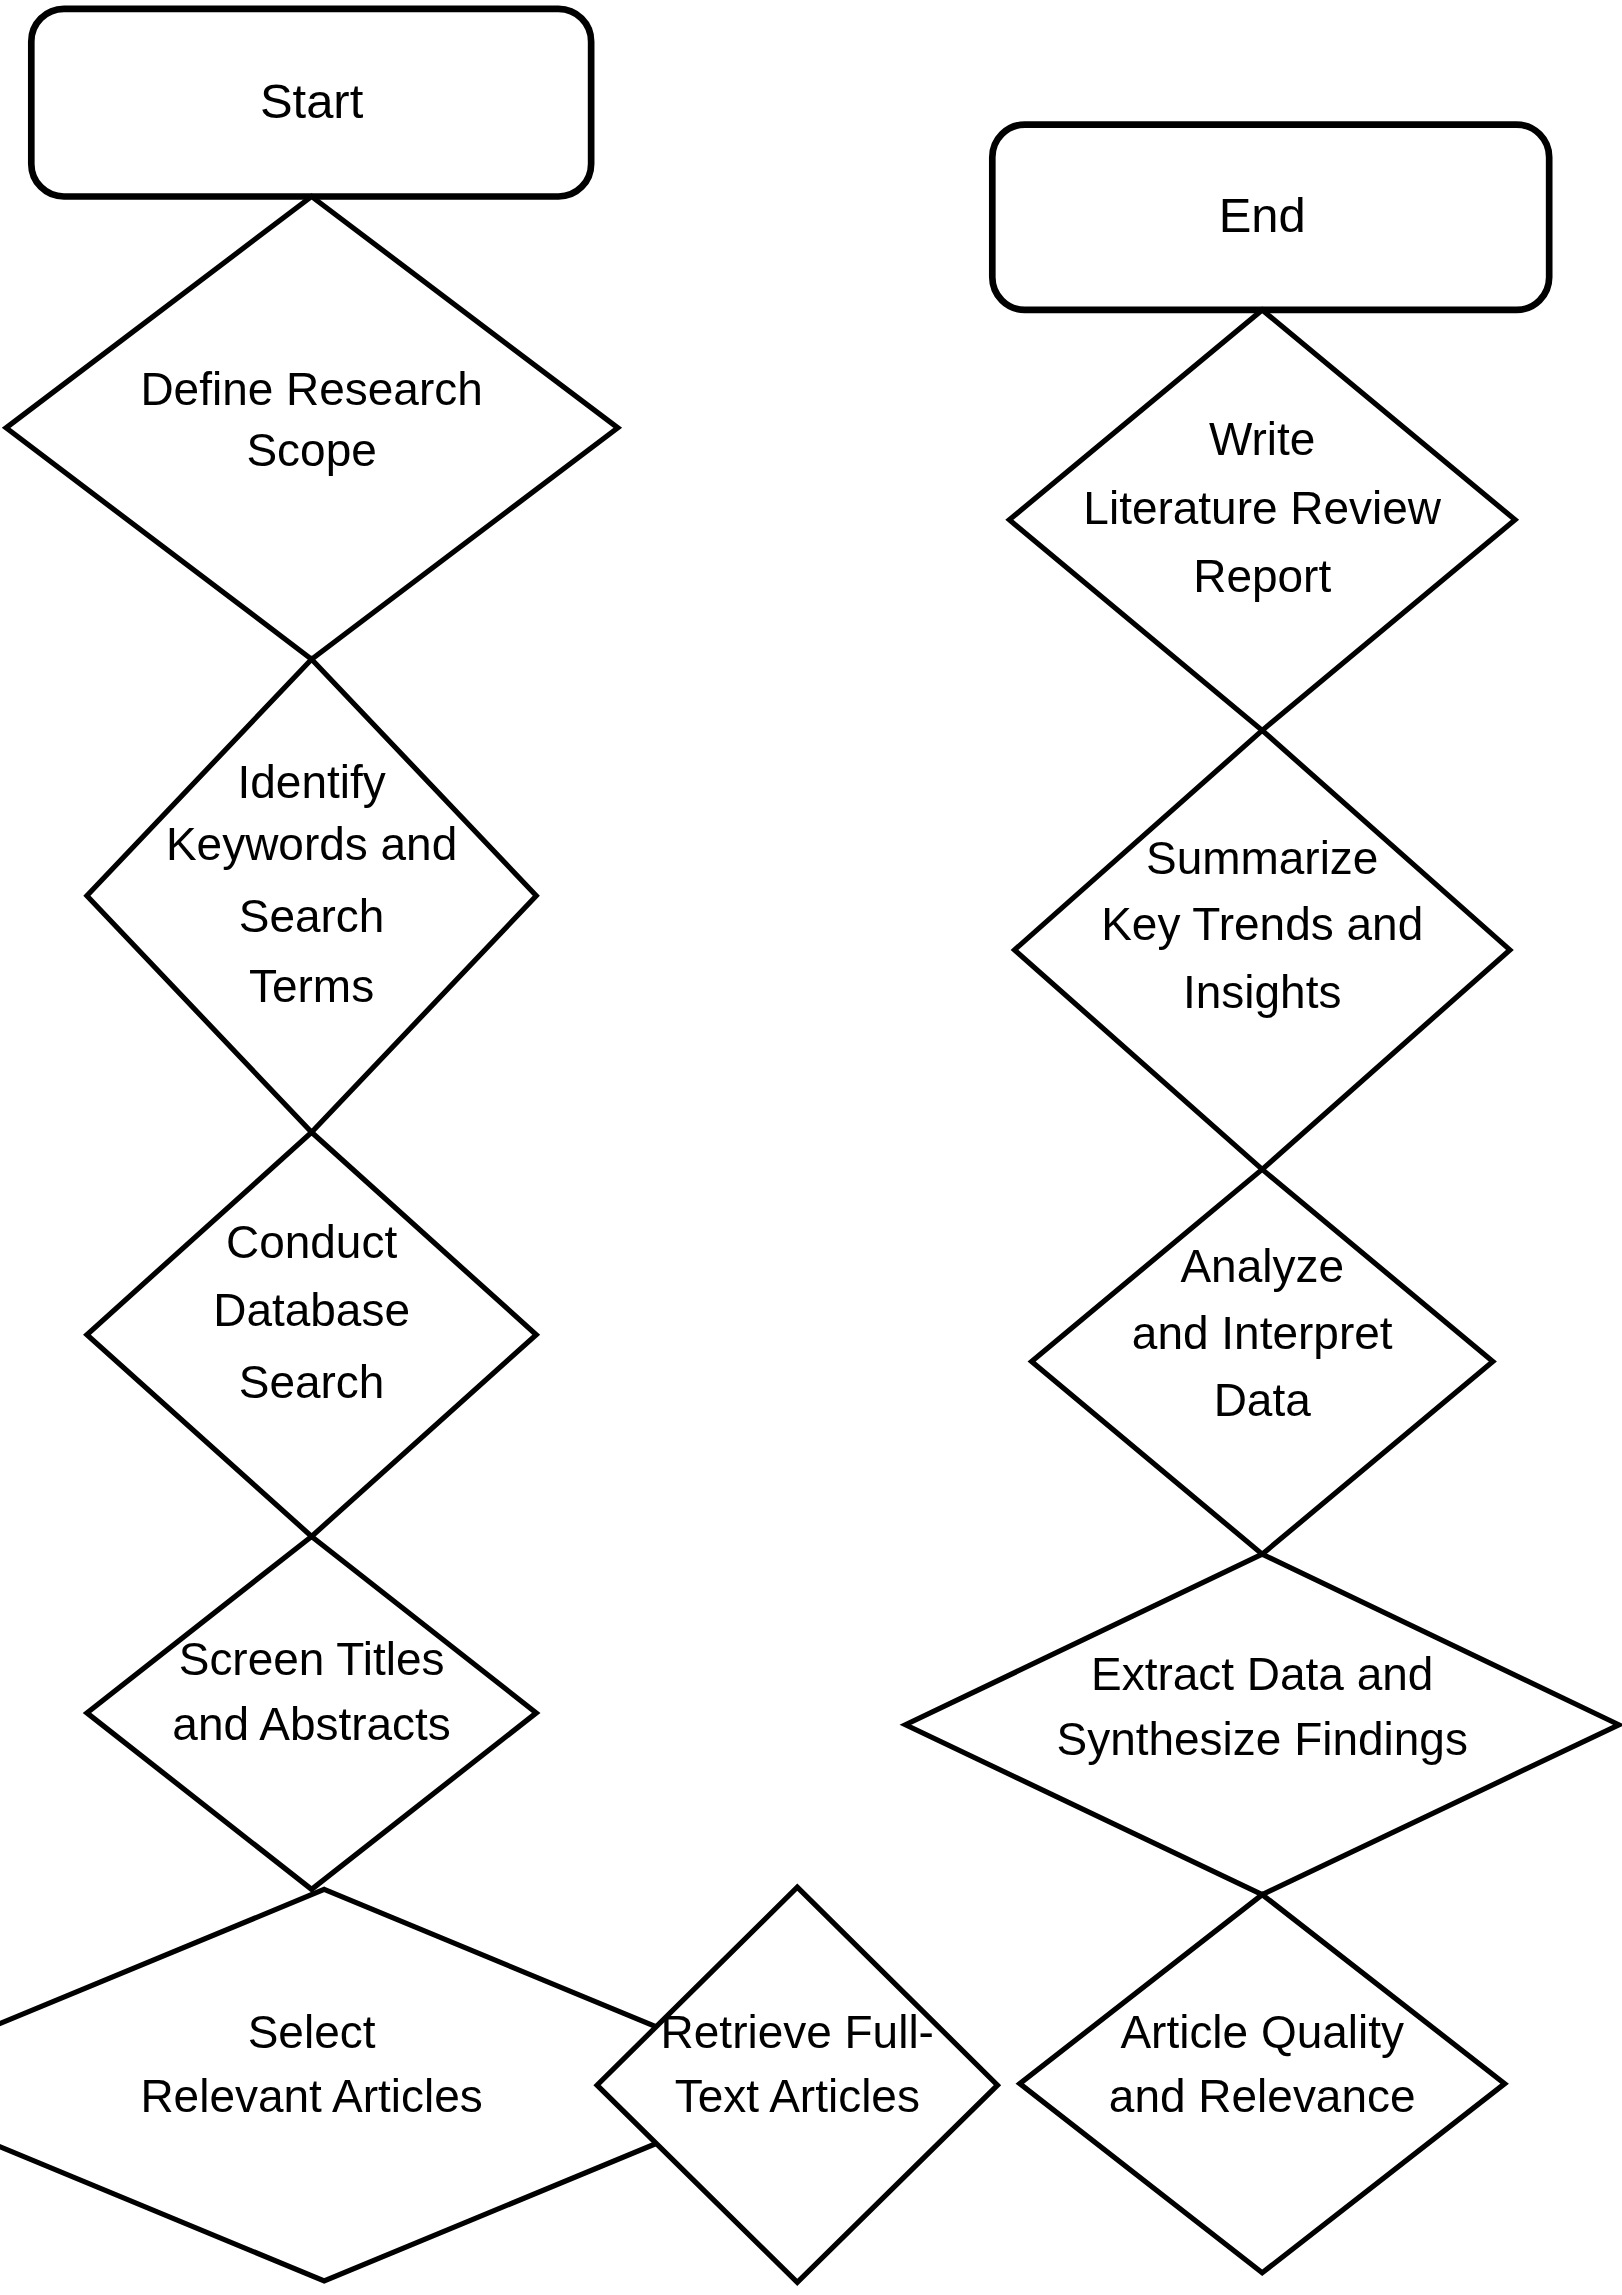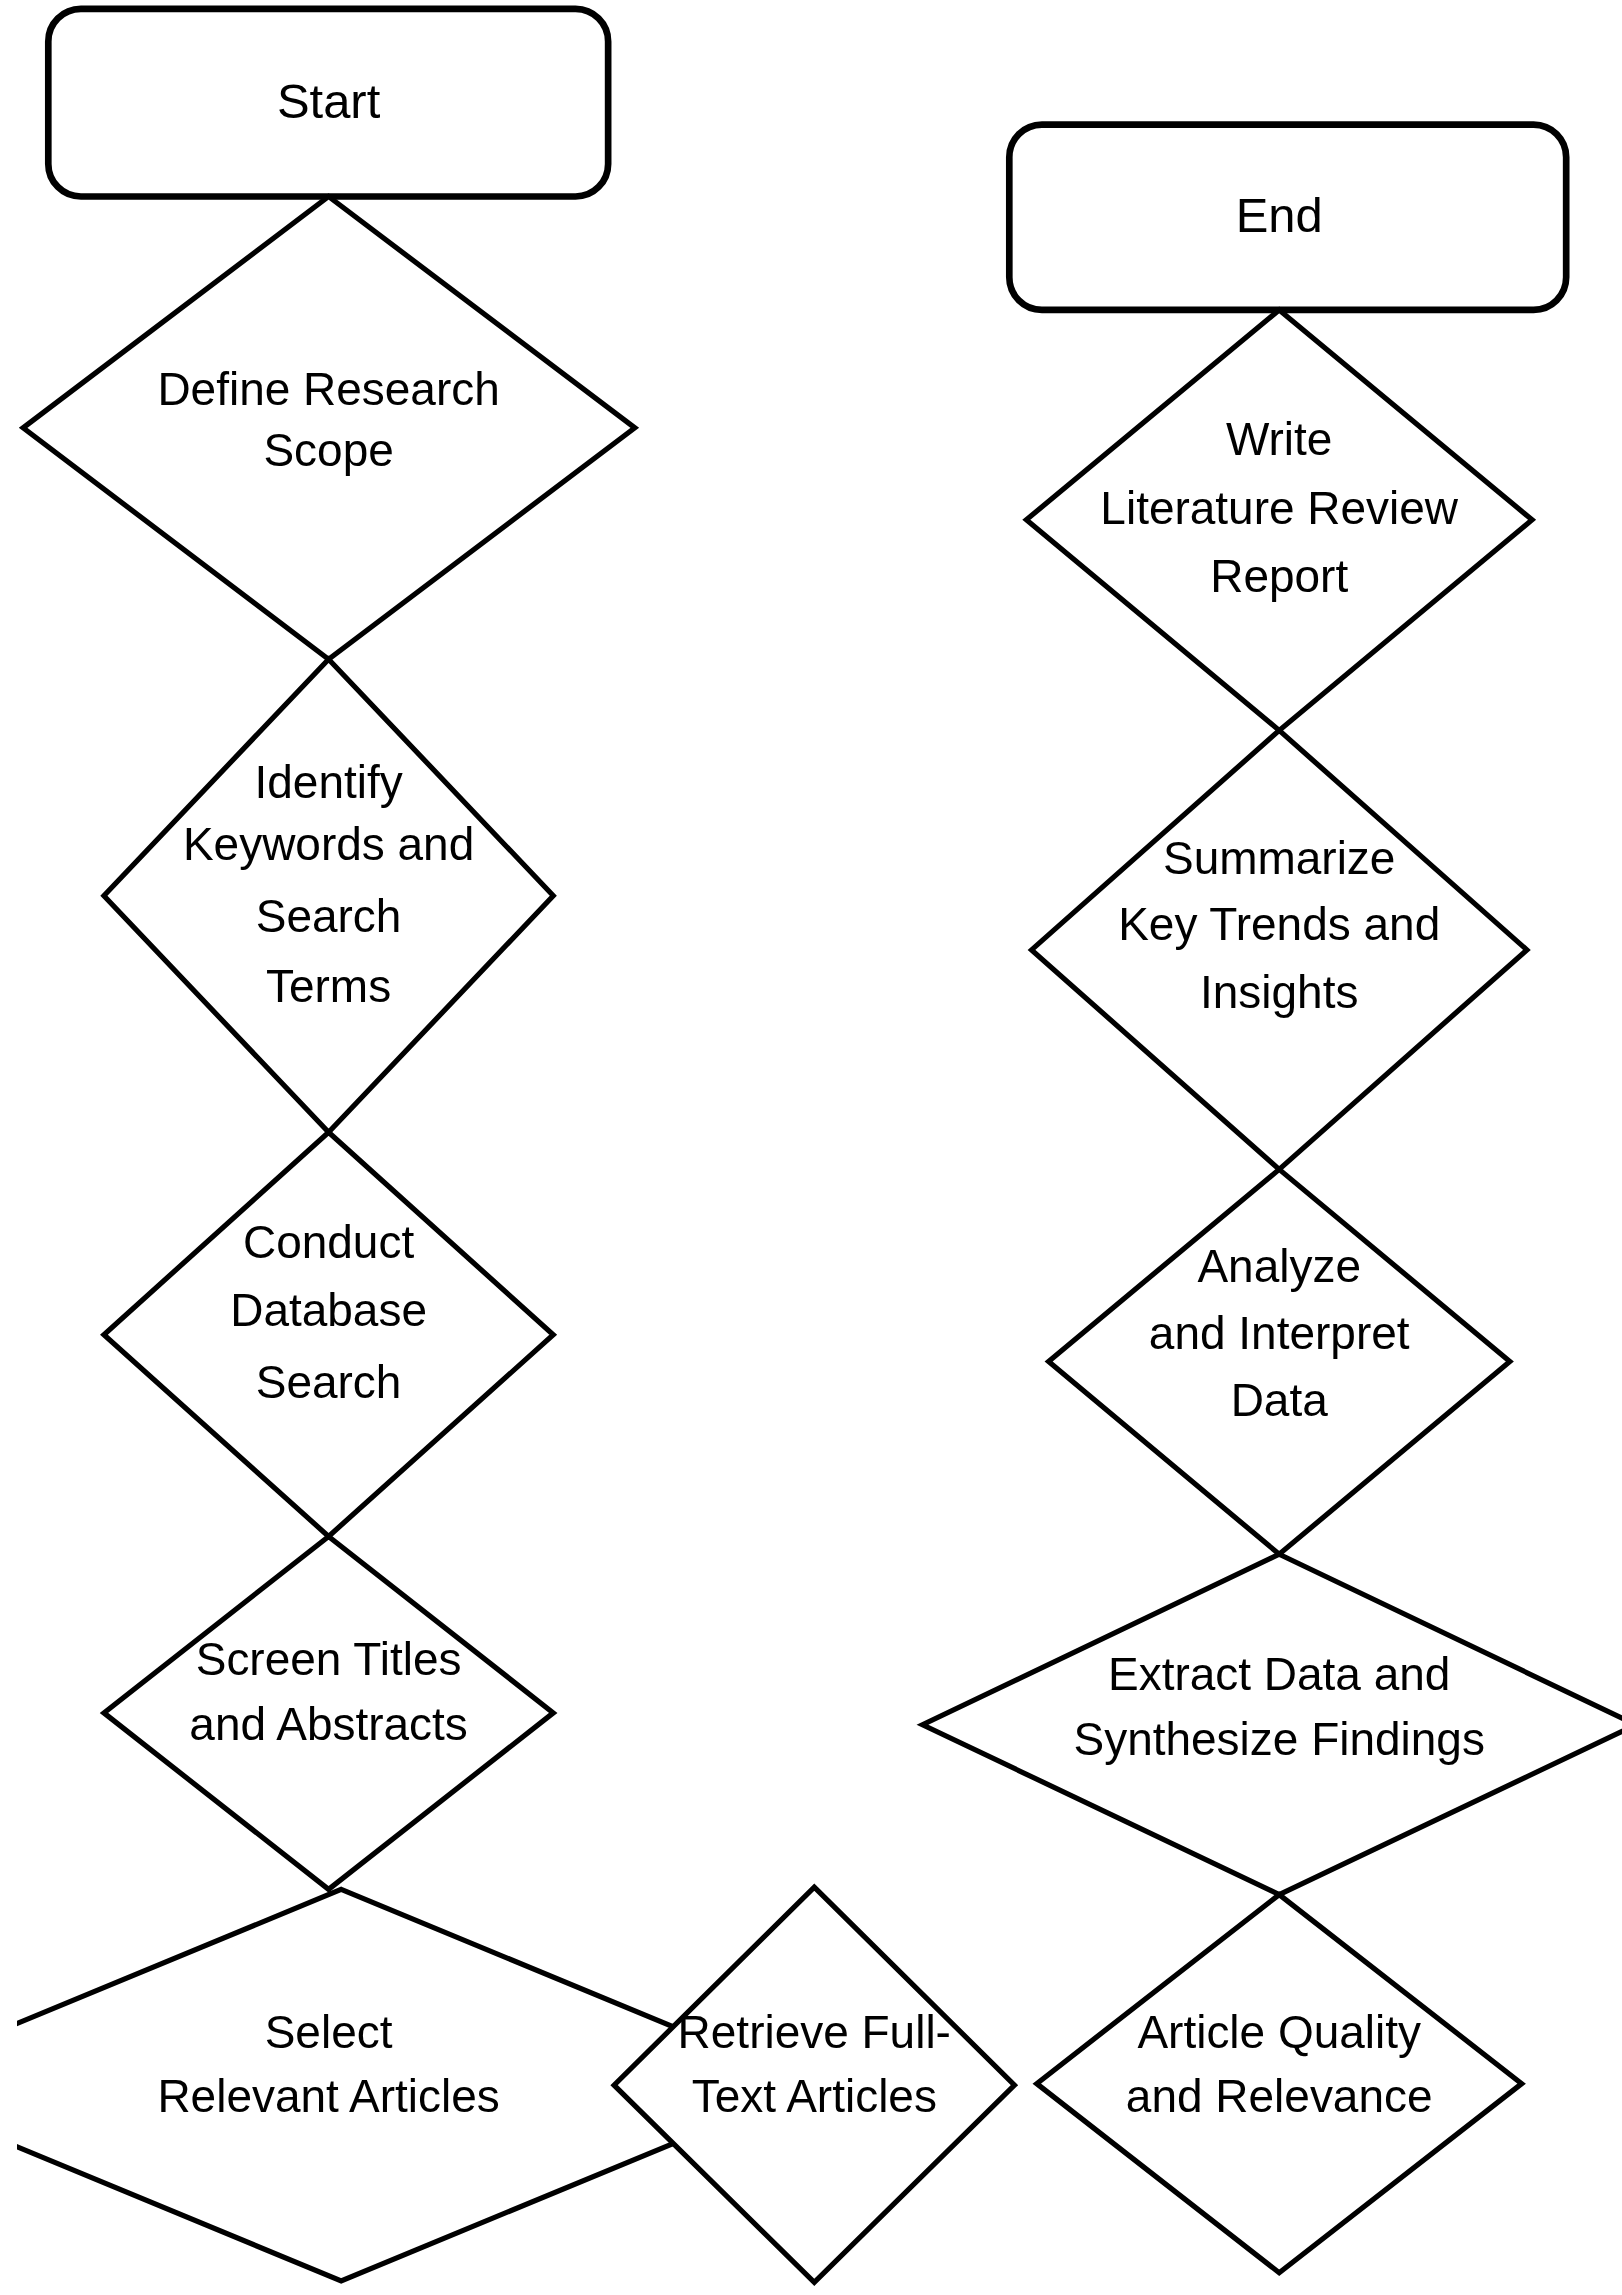--- a/index.html
+++ b/index.html
@@ -12,21 +12,20 @@
     width: 1622px;
     height: 2295px;
     overflow: hidden;
     font-family: "Liberation Sans", sans-serif;
   }
   #flowchart-root {
     position: relative;
     width: 1306px;
     height: 2295px;
     background: #ffffff;
-    padding-left: 17px;
   }
   svg#diagram-svg {
     display: block;
     width: 1622px;
     height: 2295px;
   }
   .node-shape {
     fill: #ffffff;
     stroke: #000000;
     stroke-width: 7;

